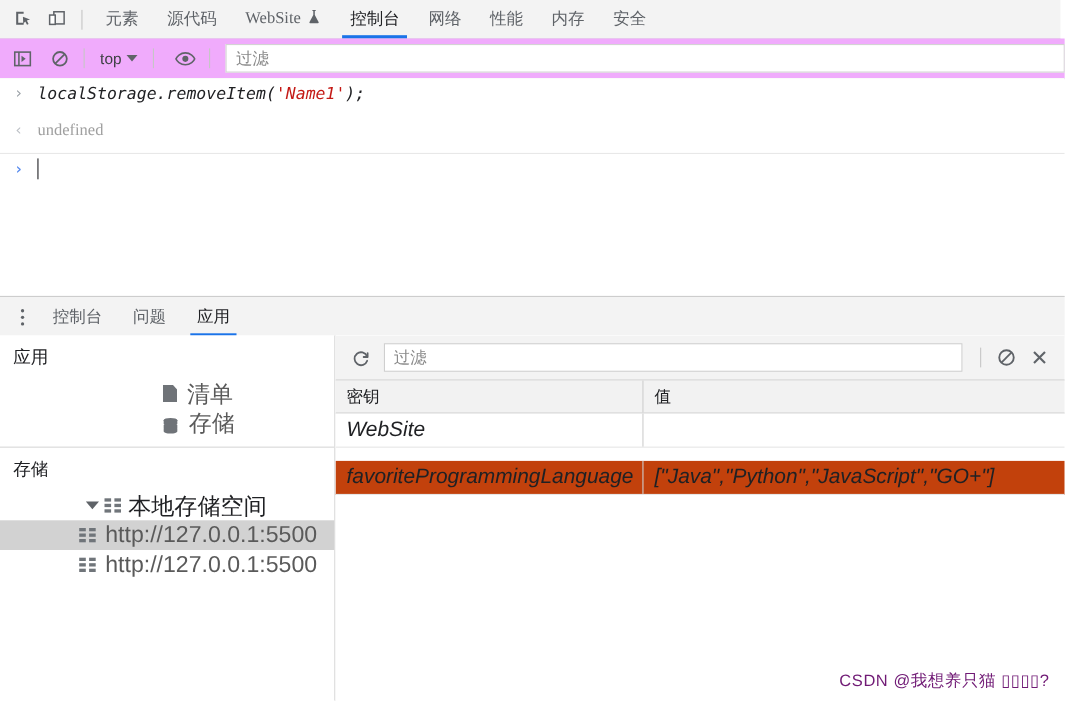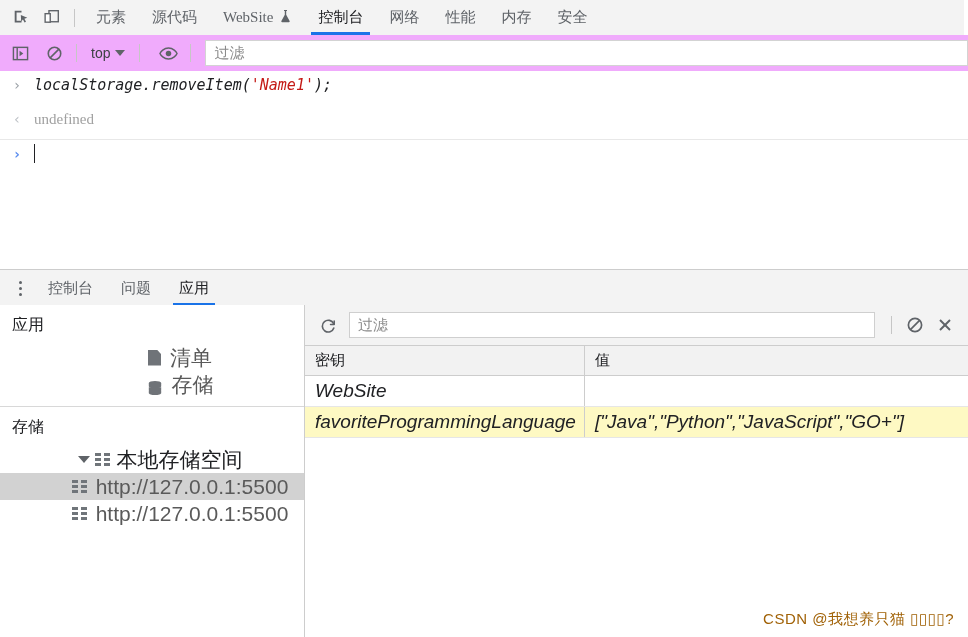--- a/index.html
+++ b/index.html
@@ -215,33 +215,33 @@
   .th {
     font-size: 15px; color: #202124;
     display: flex; align-items: center; padding-left: 10px;
     box-sizing: border-box;
     cursor: pointer;
   }
   .th.key, .td.key { width: 280px; flex: none; border-right: 1px solid #cdcdcd; text-align: right; }
   .th.val, .td.val { flex: 1; }
   .tbl-row { display: flex; height: 30px; border-bottom: 1px solid #e6e6e6; }
   .tbl-row.odd  { background: #ffffff; }
-  .tbl-row.even { background: #fef9c3; }
+  .tbl-row.even { background: #c2410c; margin-top: 12px; }
   .td {
     font-size: 19px; color: #202124;
     display: flex; align-items: center; padding-left: 10px;
     box-sizing: border-box;
     white-space: nowrap; overflow: hidden; font-style: italic;
   }
   .tbl-fill { flex: 1; background: #ffffff; }
 
   
   .watermark {
     position: absolute; right: 14px; bottom: 8px;
-    font-size: 15px; color: #a16207;
+    font-size: 15px; color: #701a75;
     user-select: none; pointer-events: none;
     letter-spacing: .5px;
     text-align: right;
   }
 </style>
 </head>
 <body>
 
 <div id="root">
 

